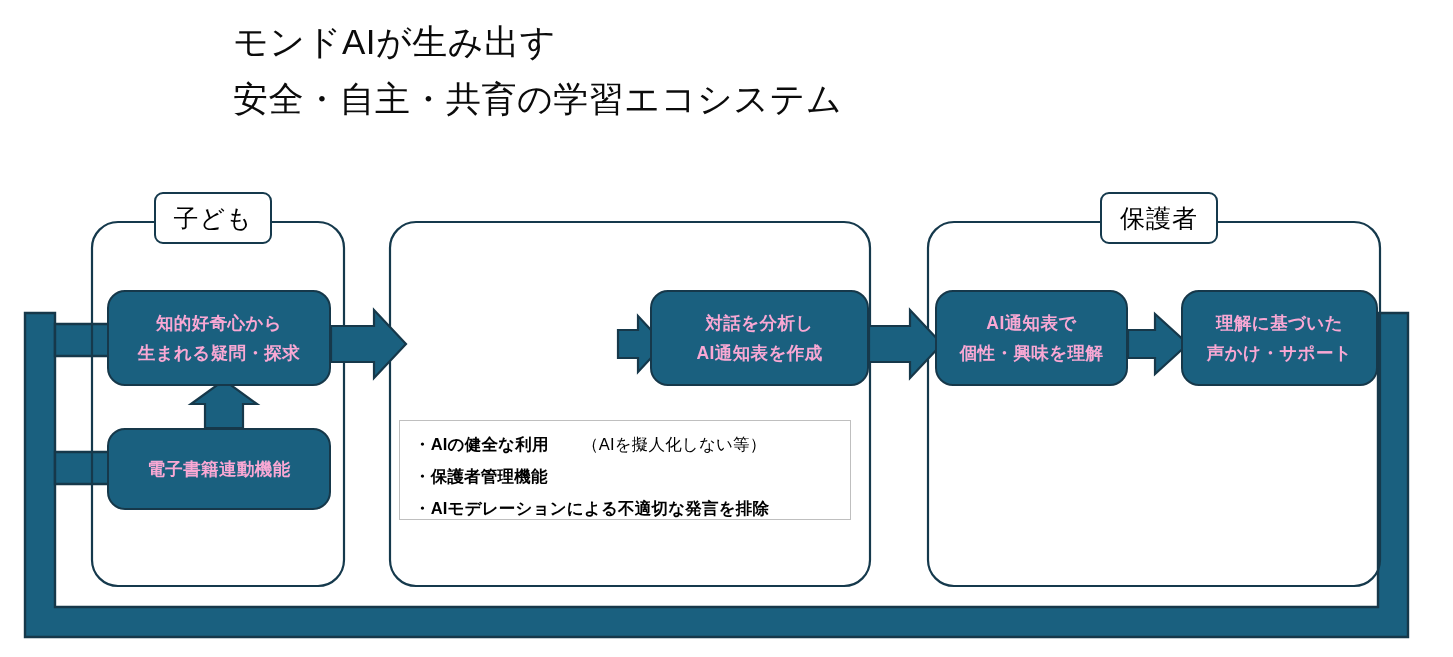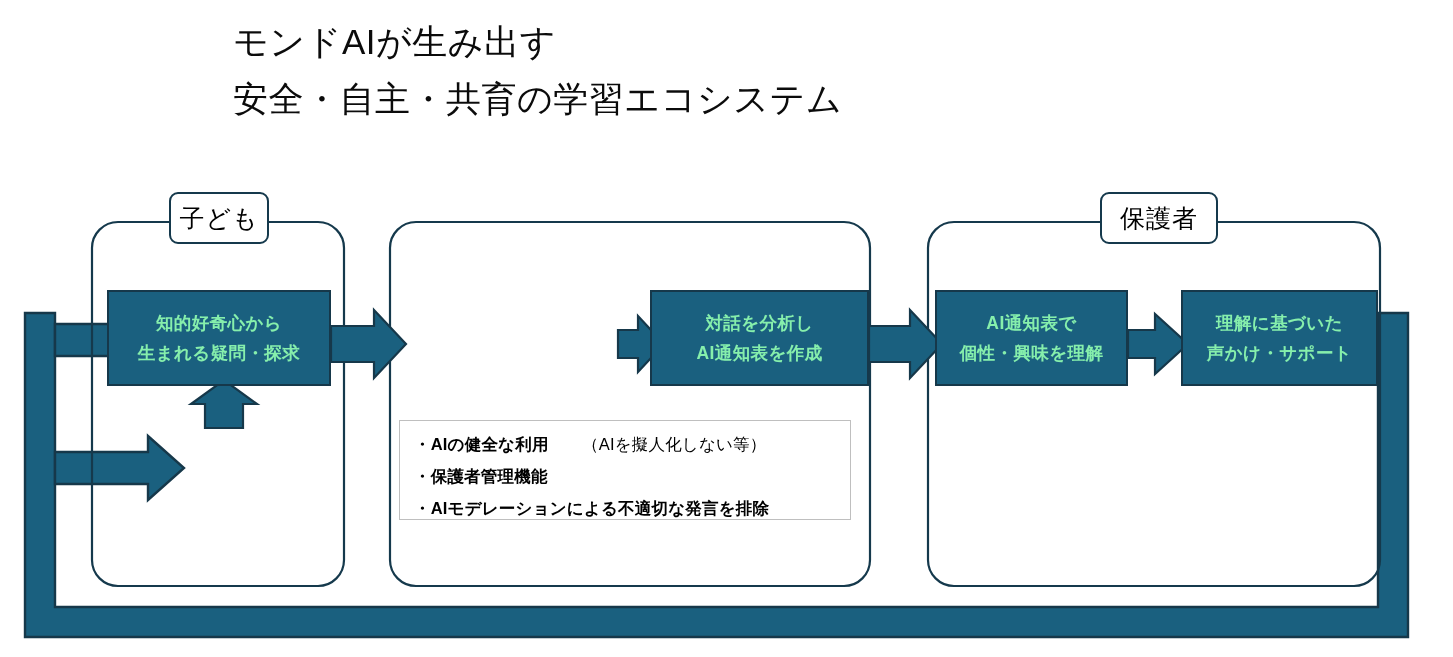--- a/index.html
+++ b/index.html
@@ -24,23 +24,23 @@
   .chip{
     position:absolute;background:#ffffff;border:2.2px solid #15394c;
     border-radius:9px;display:flex;align-items:center;justify-content:center;
     font-size:25px;font-weight:400;color:#000;letter-spacing:1px;
     box-sizing:border-box;white-space:nowrap;
   }
 
   
   .pbox{
     position:absolute;background:#1a607f;border:2px solid #16384a;
-    border-radius:0;box-sizing:border-box;
+    border-radius:18px;box-sizing:border-box;
     display:flex;flex-direction:column;align-items:center;justify-content:center;
-    color:#86efac;font-weight:700;font-size:17.5px;line-height:1.72;
+    color:#f9a8d4;font-weight:700;font-size:17.5px;line-height:1.72;
     text-align:center;white-space:pre-line;letter-spacing:.4px;
   }
 
   
   .notes{
     position:absolute;left:399px;top:420px;width:452px;height:100px;
     background:#ffffff;border:1.4px solid #bfbfbf;box-sizing:border-box;
     padding:7px 0 0 14px;
   }
   .note-line{
@@ -93,35 +93,36 @@
     <path d="M 869,326 L 910,326 L 910,310 L 942,344 L 910,378 L 910,362 L 869,362 Z" fill="#1a607f" stroke="#16384a" stroke-width="2.2" stroke-linejoin="miter"></path>
 
     <path d="M 1128,330 L 1155,330 L 1155,314 L 1188,344 L 1155,374 L 1155,358 L 1128,358 Z" fill="#1a607f" stroke="#16384a" stroke-width="2.2" stroke-linejoin="miter"></path>
 
     <path d="M 205,428 L 205,404 L 191,404 L 224,380 L 257,404 L 243,404 L 243,428 Z" fill="#1a607f" stroke="#16384a" stroke-width="2.2" stroke-linejoin="miter"></path>
   </svg>
 
   <div class="pbox" style="left:107px;top:290px;width:224px;height:96px;">知的好奇心から
 生まれる疑問・探求</div>
 
+  <div class="pbox" style="left:107px;top:428px;width:224px;height:82px;">電子書籍連動機能</div>
 
 
   <div class="pbox" style="left:650px;top:290px;width:219px;height:96px;">対話を分析し
 AI通知表を作成</div>
 
   <div class="pbox" style="left:935px;top:290px;width:193px;height:96px;">AI通知表で
 個性・興味を理解</div>
 
   <div class="pbox" style="left:1181px;top:290px;width:197px;height:96px;text-align:center;">理解に基づいた
 声かけ・サポート</div>
 
   <div class="notes">
     <div class="note-line"><span>・</span><span>AIの健全な利用</span><span class="soft">　　（AIを擬人化しない等）</span></div>
     <div class="note-line"><span>・</span><span>保護者管理機能</span><span class="soft"></span></div>
     <div class="note-line"><span>・</span><span>AIモデレーションによる不適切な発言を排除</span><span class="soft"></span></div>
   </div>
 
-  <div class="chip" style="left:154px;top:192px;width:100px;height:52px;margin-left:15px;">子ども</div>
+  <div class="chip" style="left:154px;top:192px;width:118px;height:52px;">子ども</div>
 
 
   <div class="chip" style="left:1100px;top:192px;width:118px;height:52px;">保護者</div>
 
 </div>
 
 </body></html>

